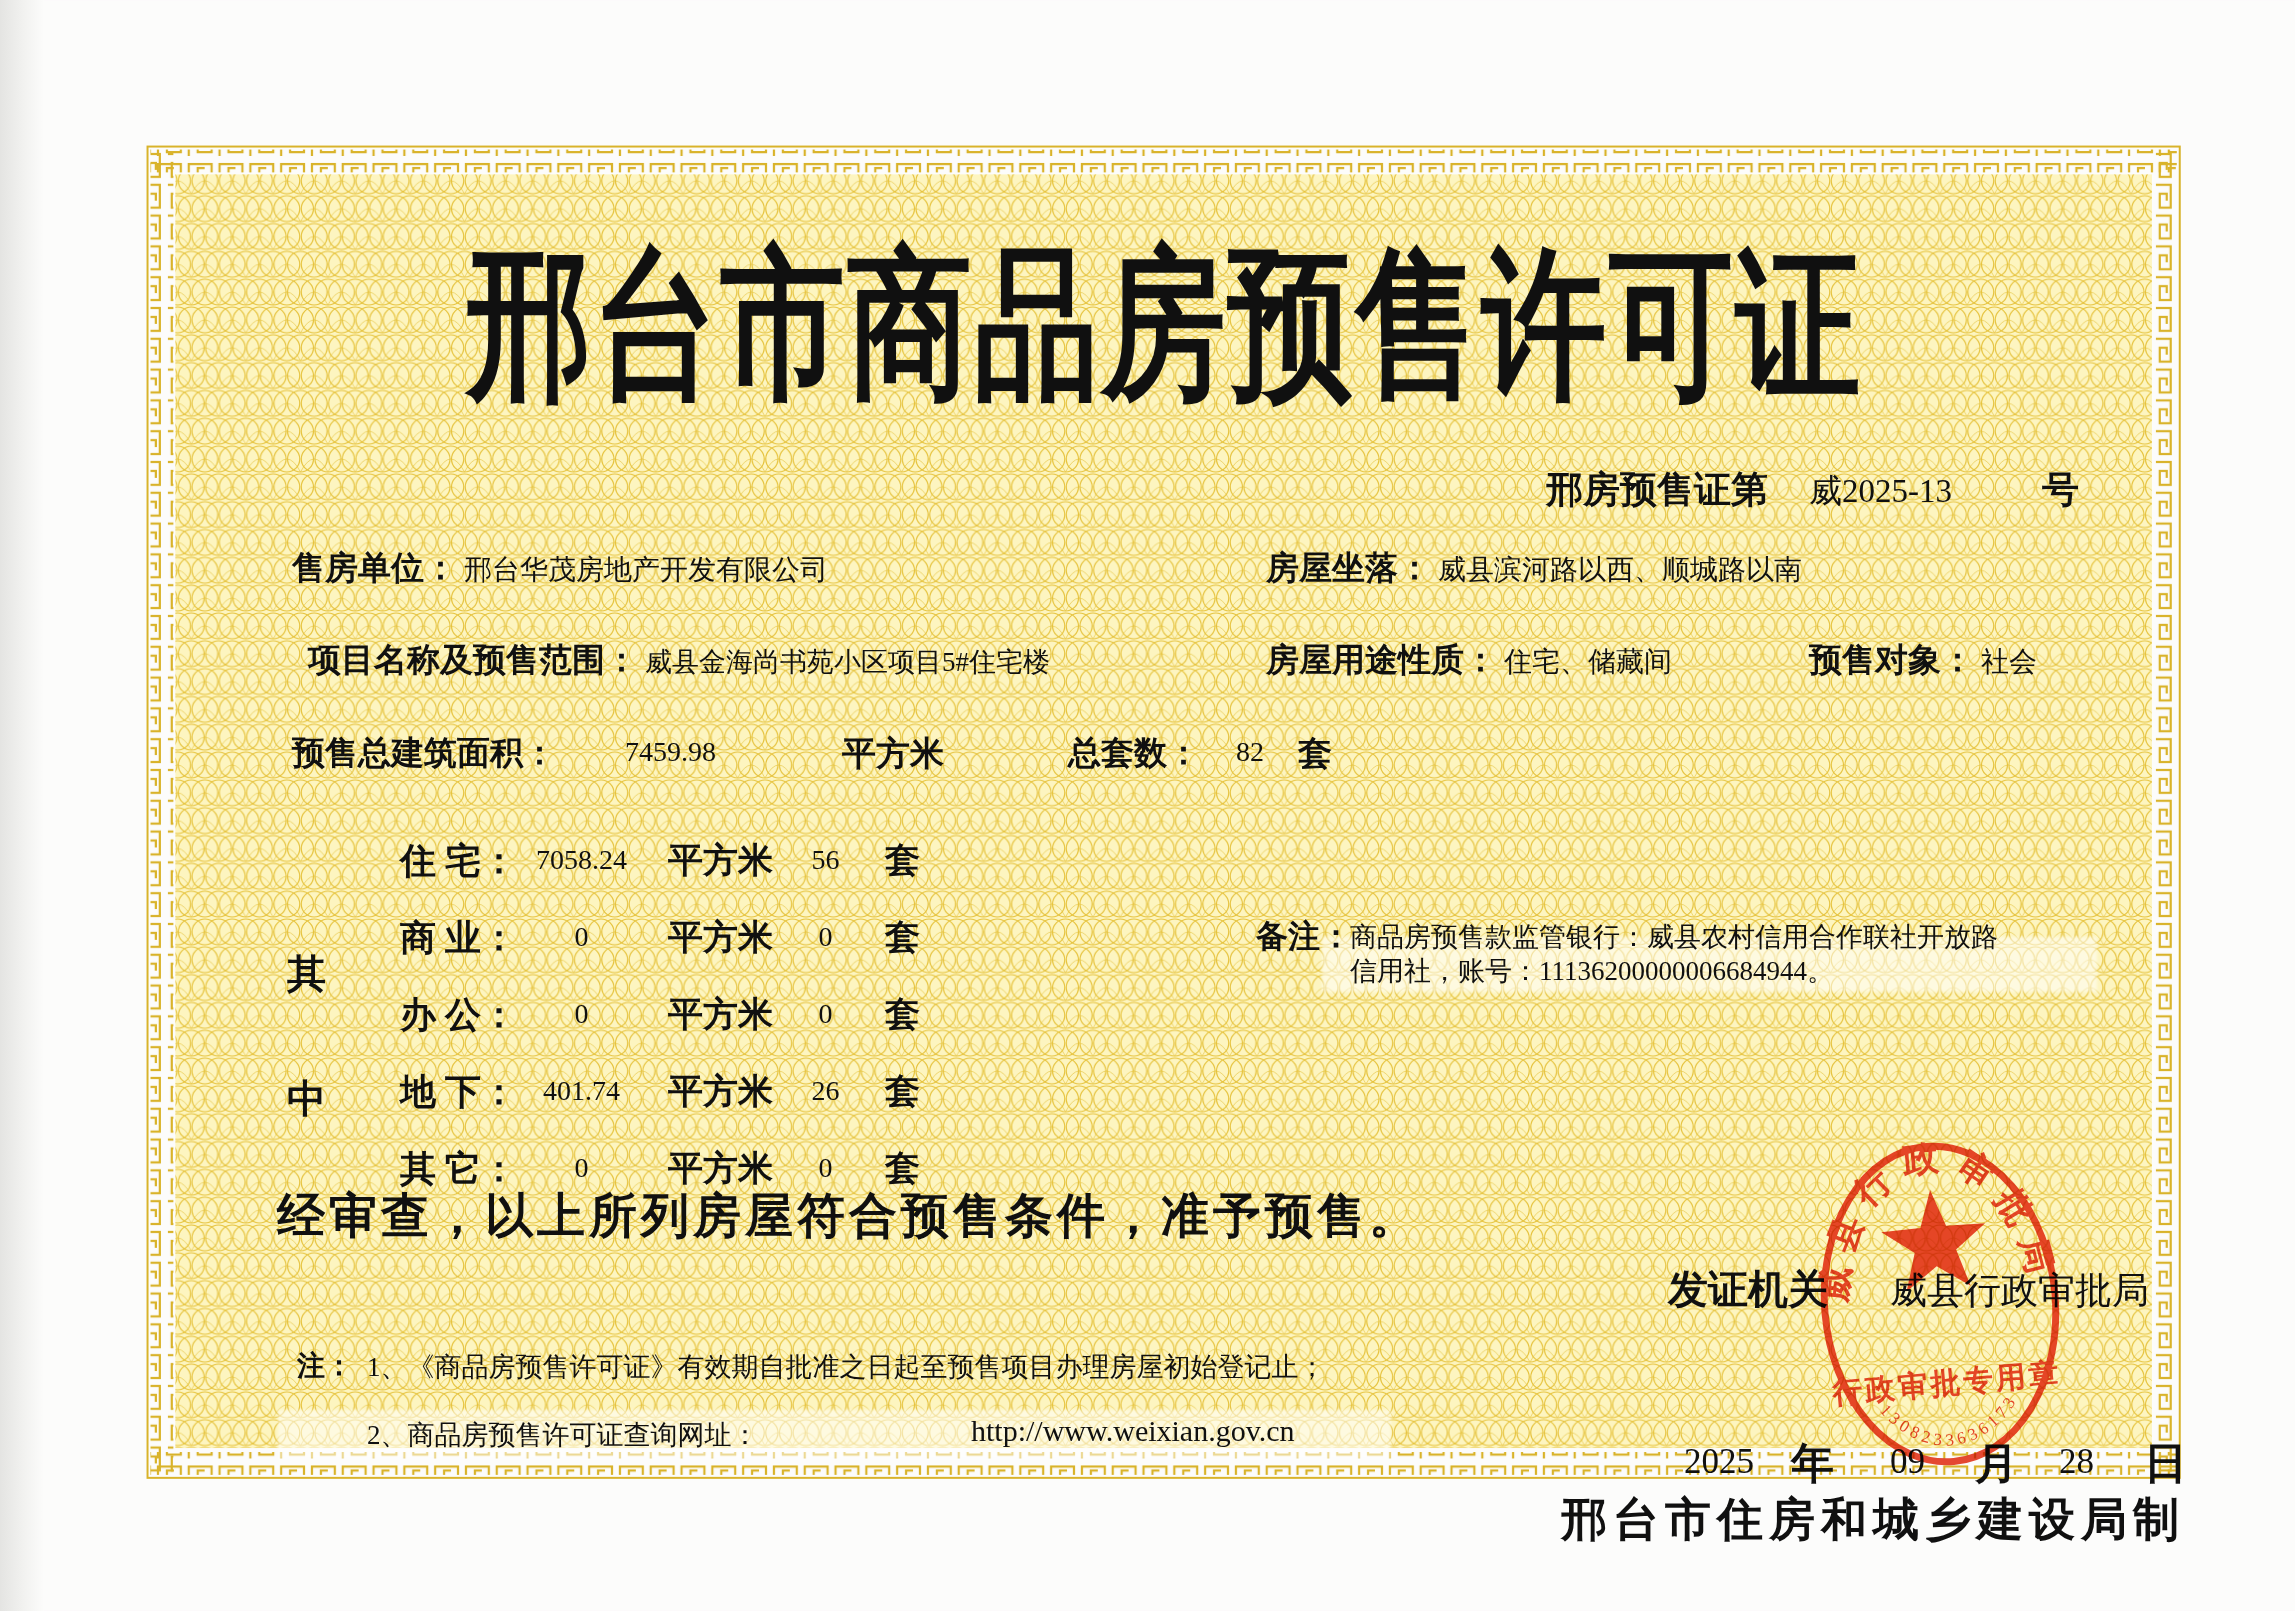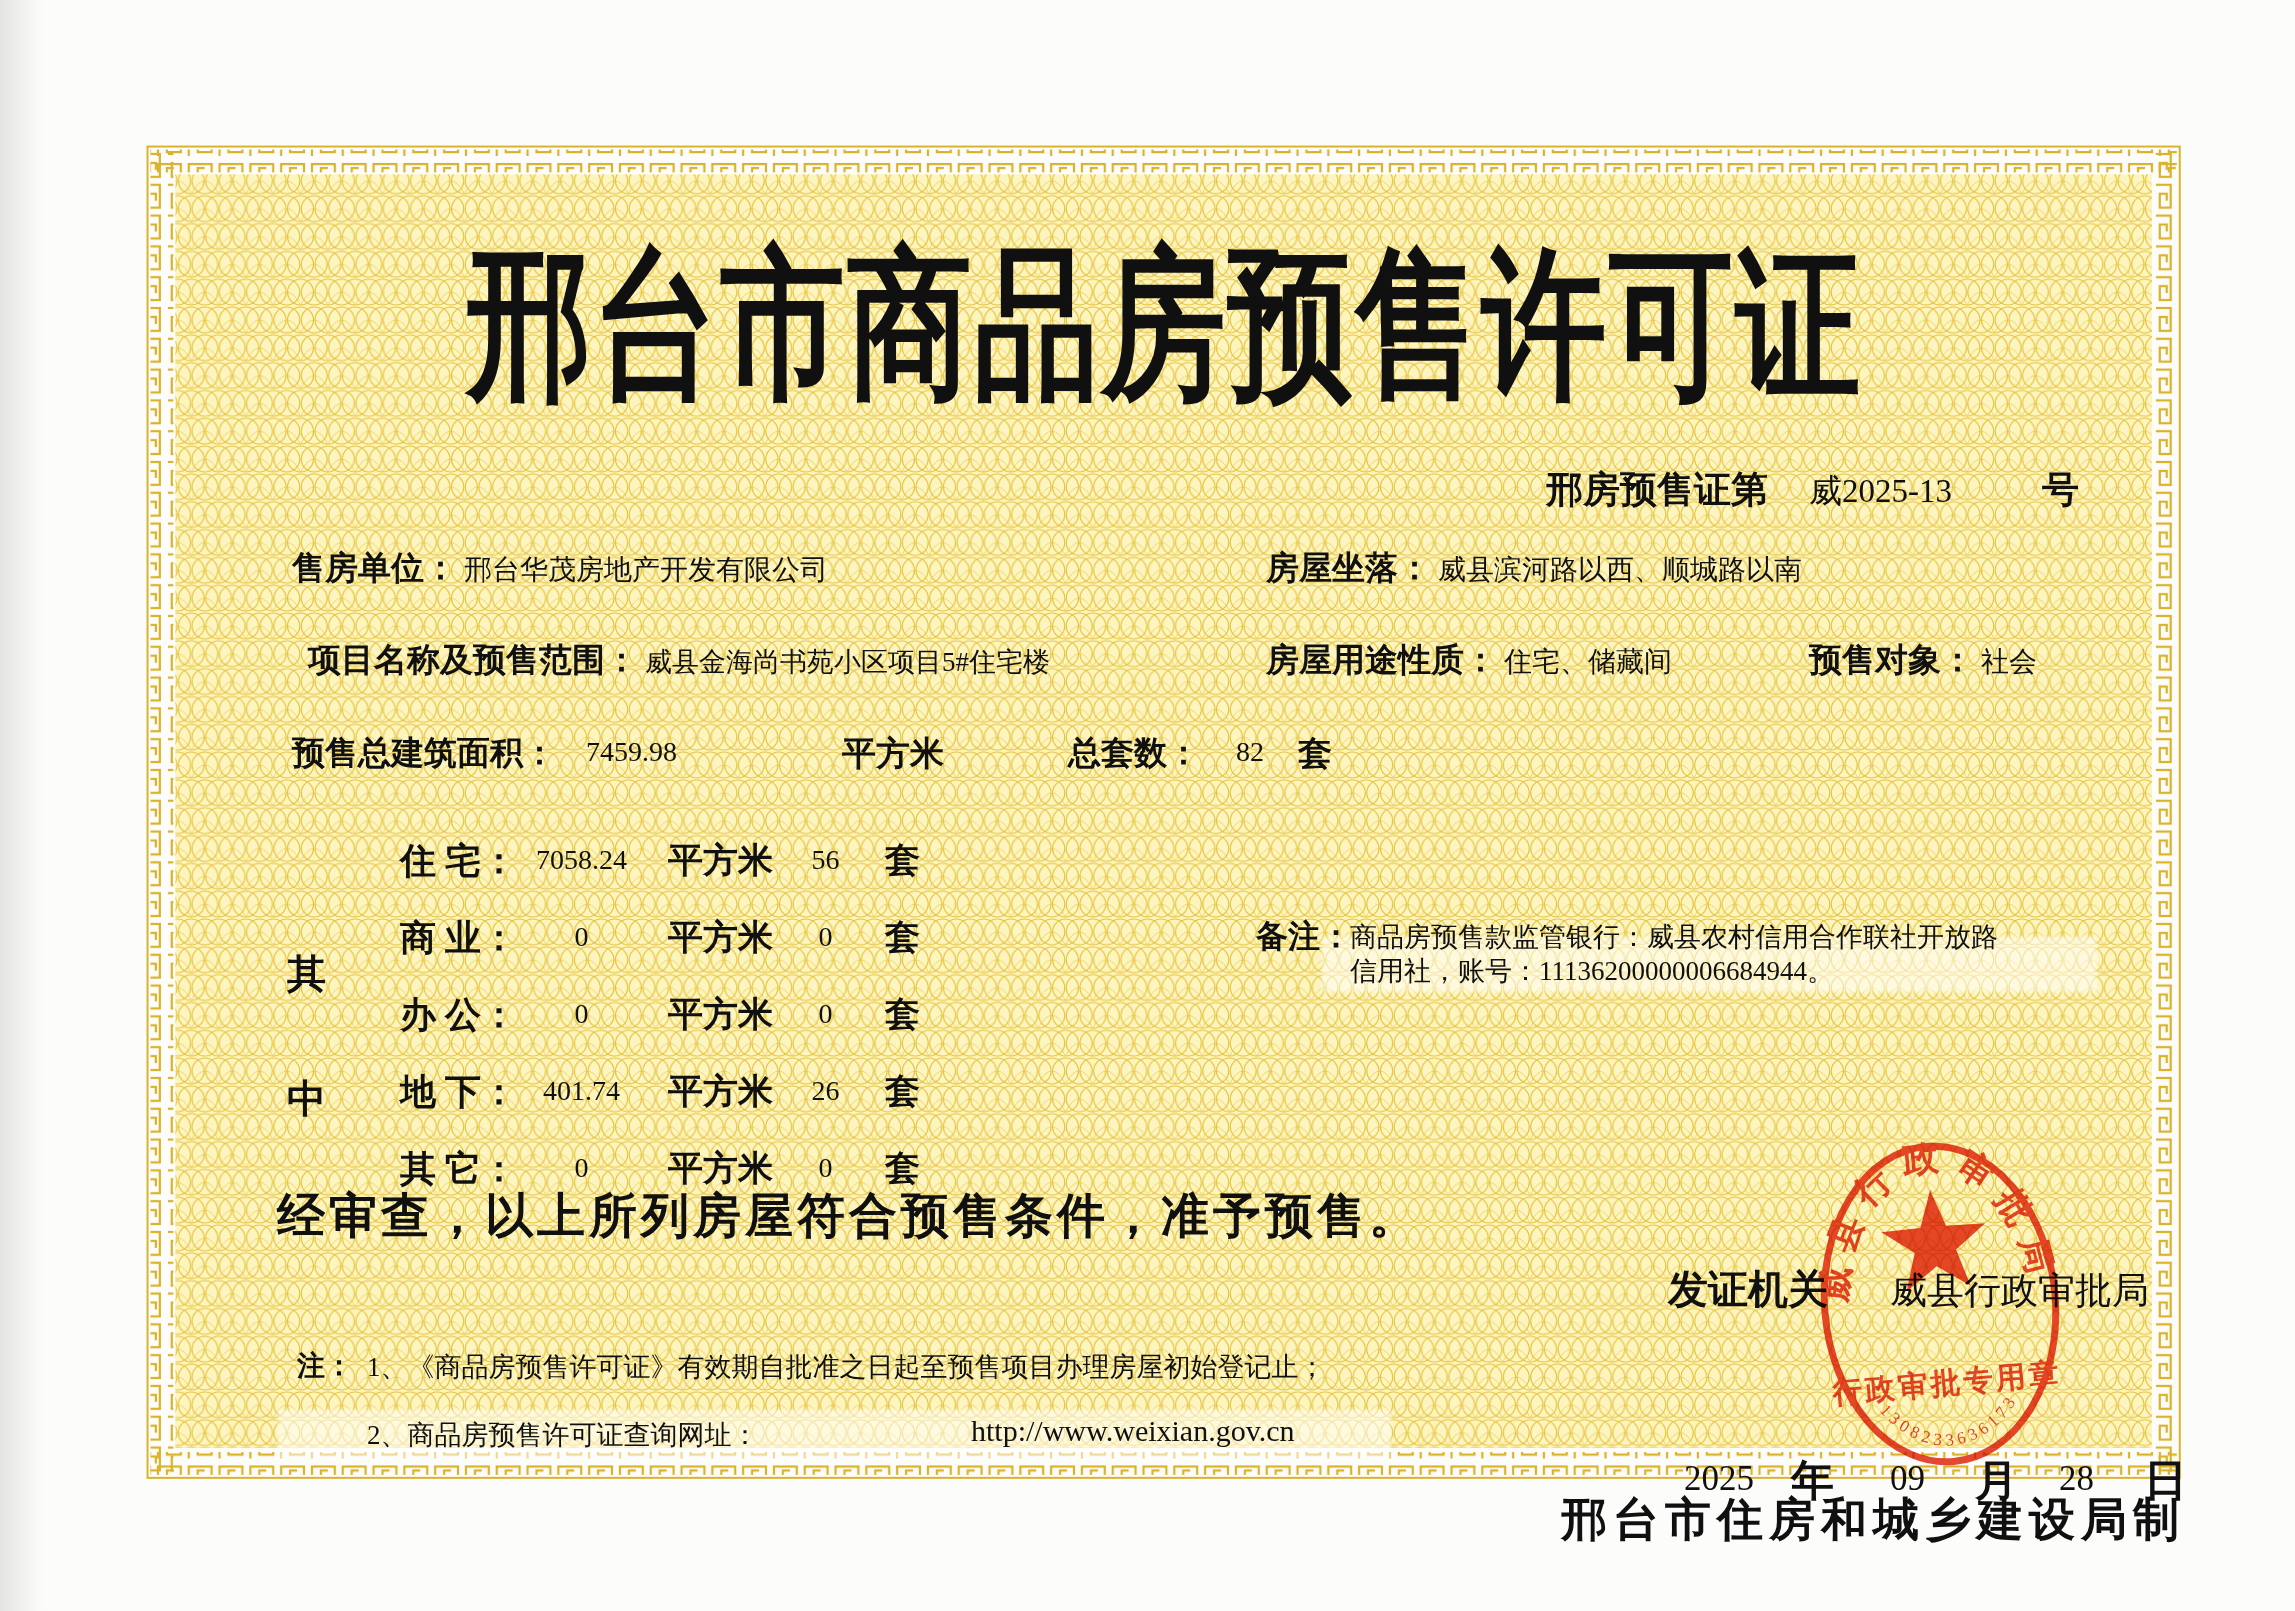--- a/index.html
+++ b/index.html
@@ -15,21 +15,21 @@
                    transform-origin:center;letter-spacing:3px;white-space:nowrap;}
   .certno{position:absolute;left:1518px;top:465px;width:561px;height:50px;}
   .certno .lbl{position:absolute;left:0;top:0;font-size:37px;font-weight:bold;margin-left:28px;}
   .certno .val{position:absolute;left:291px;top:4px;font-size:33px;}
   .certno .suf{position:absolute;right:0;top:0;font-size:37px;font-weight:bold;}
   .pair{position:absolute;display:flex;align-items:baseline;white-space:nowrap;}
   .pair .lbl{font-size:33px;font-weight:bold;}
   .pair .val{font-size:28px;margin-left:7px;}
   .pair .val-sm{font-size:27px;margin-left:7px;}
   .row3 .lbl{position:absolute;left:292px;top:0;font-size:33px;font-weight:bold;}
-  .row3 .num1{position:absolute;left:586px;top:5px;width:169px;font-size:28px;}
+  .row3 .num1{position:absolute;left:586px;top:5px;width:169px;text-align:center;font-size:28px;}
   .row3 .unit1{position:absolute;left:842px;top:0;font-size:34px;font-weight:bold;}
   .row3 .lbl2{position:absolute;left:1068px;top:0;font-size:33px;font-weight:bold;}
   .row3 .num2{position:absolute;left:1220px;top:5px;width:60px;text-align:center;font-size:28px;}
   .row3 .unit2{position:absolute;left:1298px;top:0;font-size:34px;font-weight:bold;}
   .sidecol{position:absolute;left:287px;top:947px;display:flex;flex-direction:column;gap:71px;
            font-size:39px;font-weight:bold;}
   .brow{position:absolute;left:0;width:2295px;height:50px;}
   .brow .blabel{position:absolute;left:400px;top:0;font-size:36px;font-weight:bold;white-space:nowrap;}
   .brow .barea{position:absolute;left:507px;top:7px;width:149px;text-align:center;font-size:28px;}
   .brow .bunit{position:absolute;left:668px;top:0;font-size:35px;font-weight:bold;}
@@ -39,21 +39,21 @@
   .remark-txt{position:absolute;left:1350px;top:920px;width:775px;font-size:27px;line-height:34px;}
   .approval{position:absolute;left:277px;top:1184px;font-size:48px;font-weight:bold;letter-spacing:4px;white-space:nowrap;}
   .note-lbl{position:absolute;left:297px;top:1347px;font-size:28px;font-weight:bold;}
   .note1{position:absolute;left:367px;top:1349px;font-size:27px;white-space:nowrap;}
   .note2p{position:absolute;left:367px;top:1417px;font-size:27px;white-space:nowrap;}
   .note2u{position:absolute;left:971px;top:1414px;font-size:30px;white-space:nowrap;}
   .issuer{position:absolute;left:1668px;top:1262px;display:flex;align-items:baseline;white-space:nowrap;gap:44px;}
   .issuer .lbl{font-size:40px;font-weight:bold;}
   .issuer .val{font-size:37px;margin-left:18px;}
   .daterow{position:absolute;left:1679px;top:1435px;width:517px;height:55px;}
-  .daterow span{position:absolute;top:0;margin-top:17px;}
+  .daterow span{position:absolute;top:0;}
   .d-num{font-size:35px;top:7px !important;}
   .d-unit{font-size:43px;font-weight:bold;}
   .maker{position:absolute;right:110px;top:1489px;font-size:46px;font-weight:bold;letter-spacing:6px;white-space:nowrap;}
   .seal{position:absolute;left:1761px;top:1115px;width:358px;height:378px;
         mix-blend-mode:multiply;opacity:.93;transform:rotate(-5deg);}
 </style>
 </head>
 <body>
 
 <div class="page">

